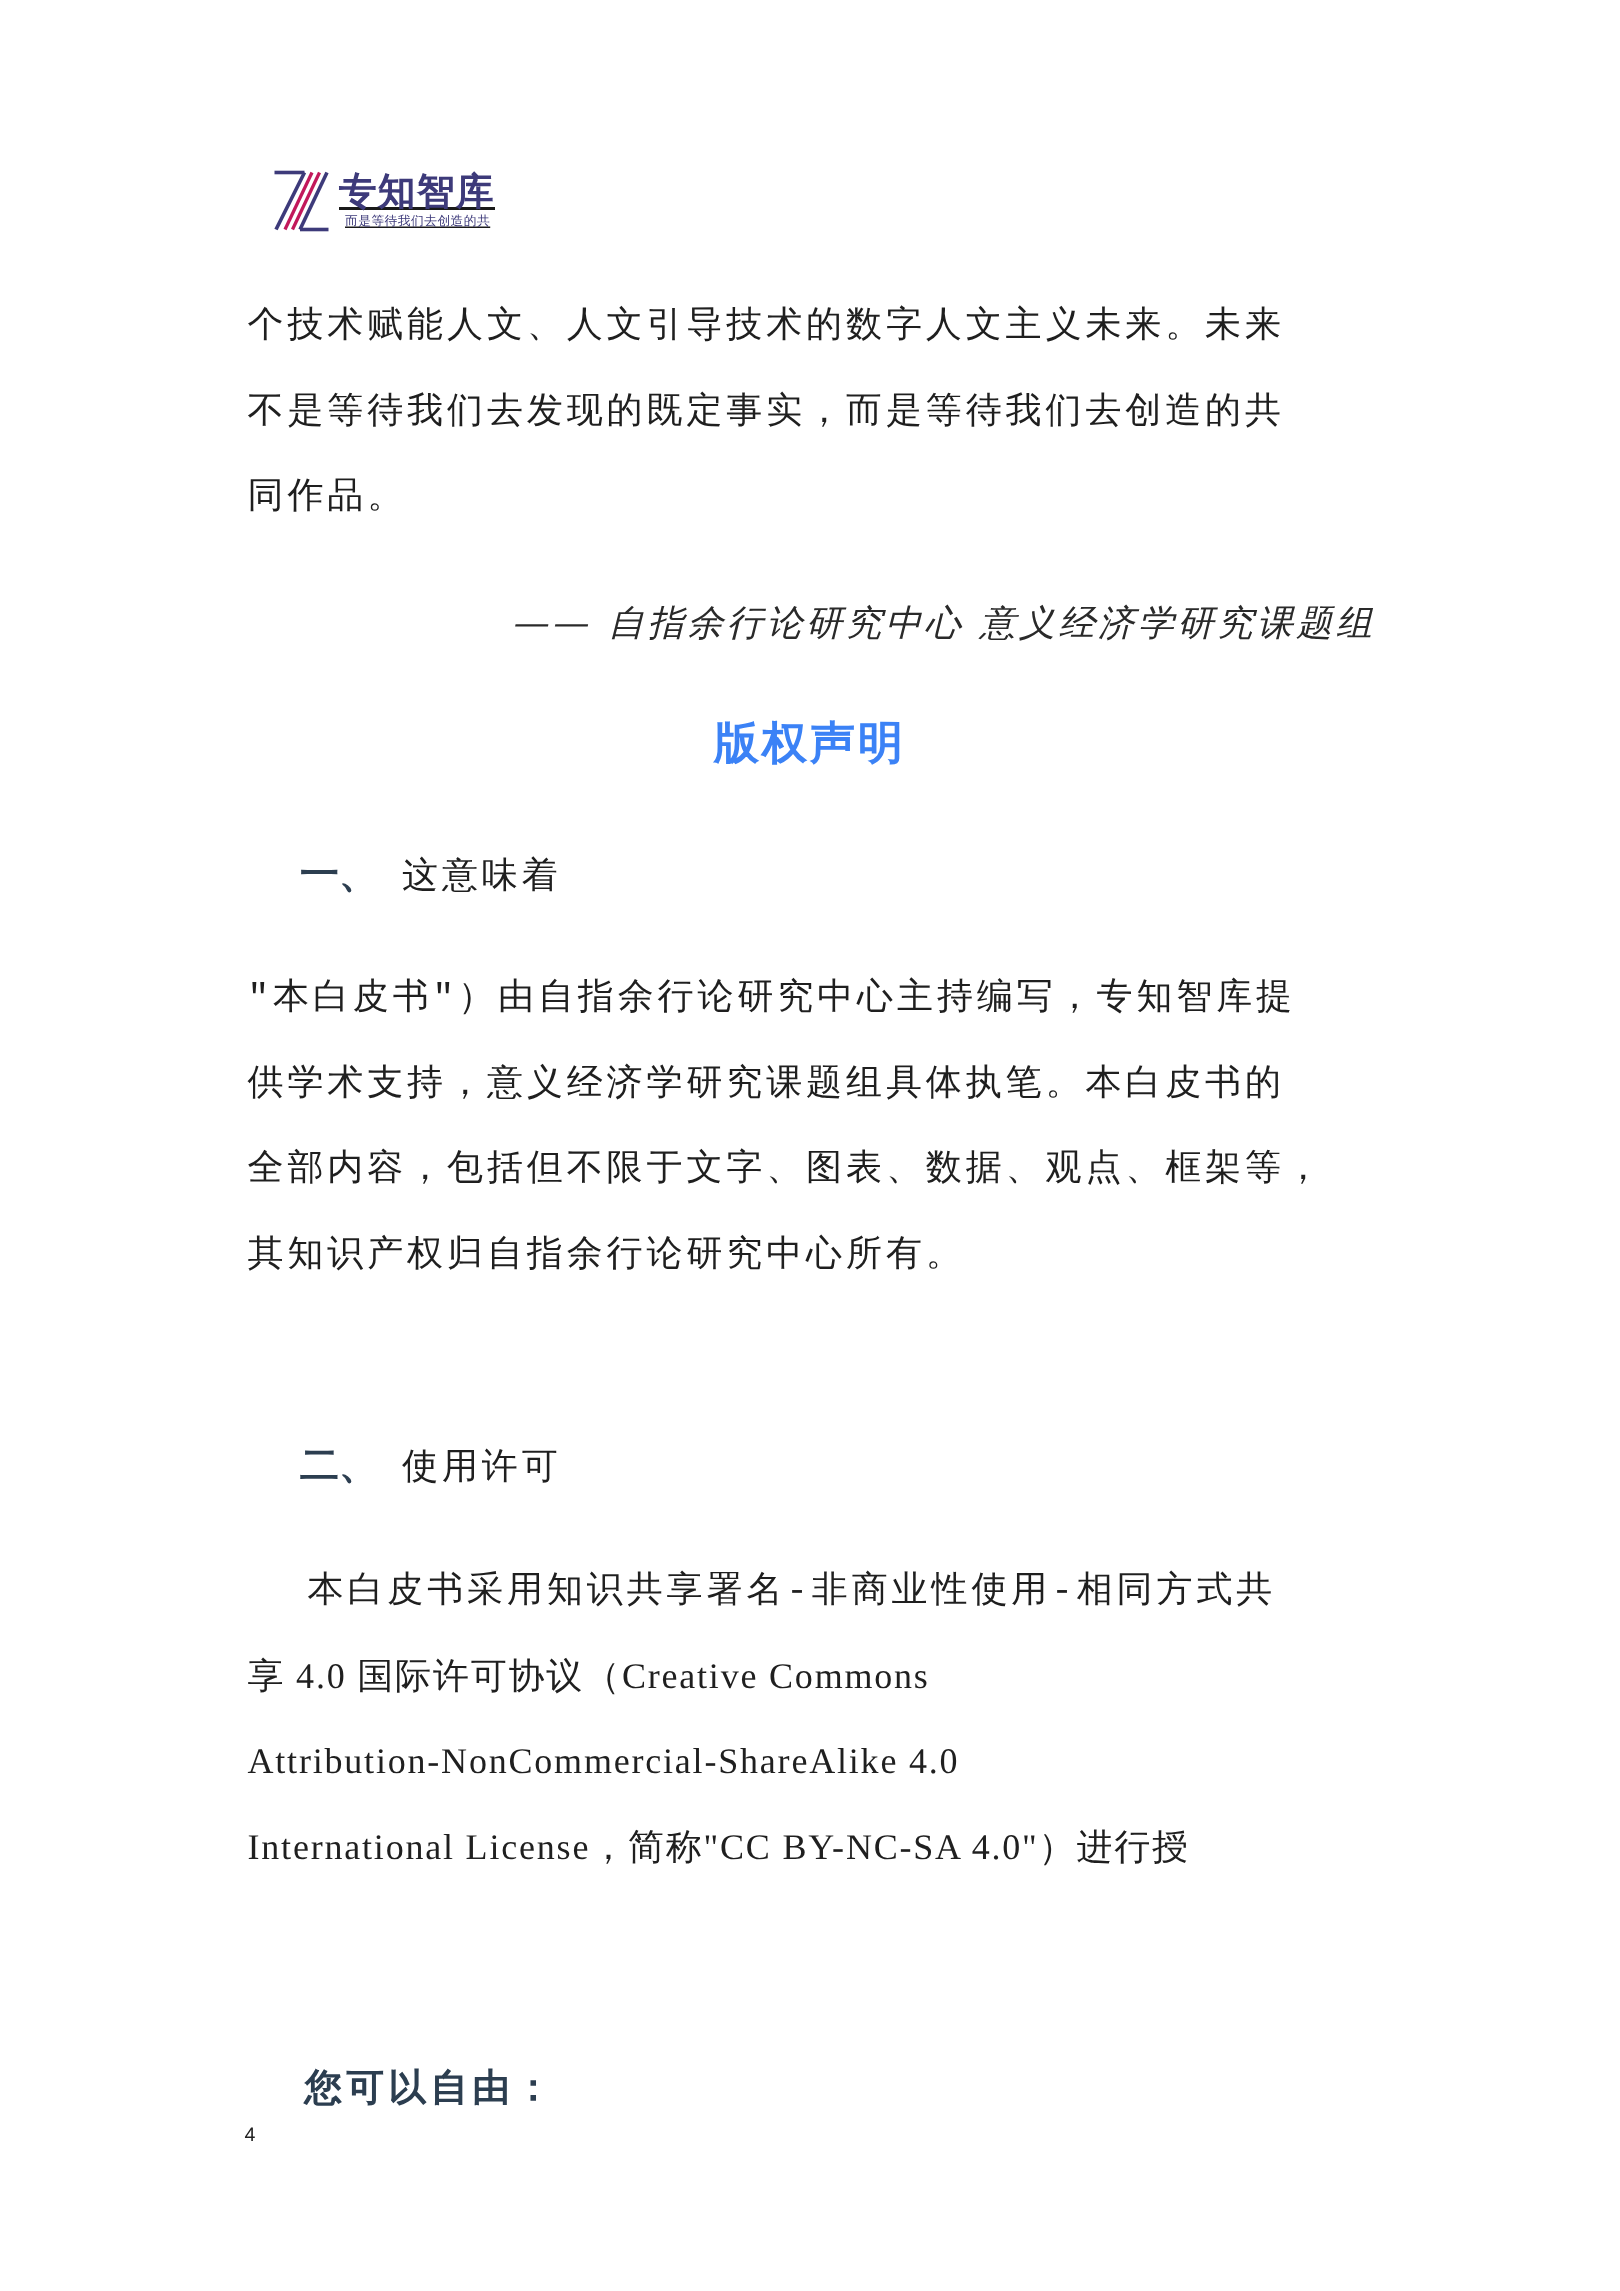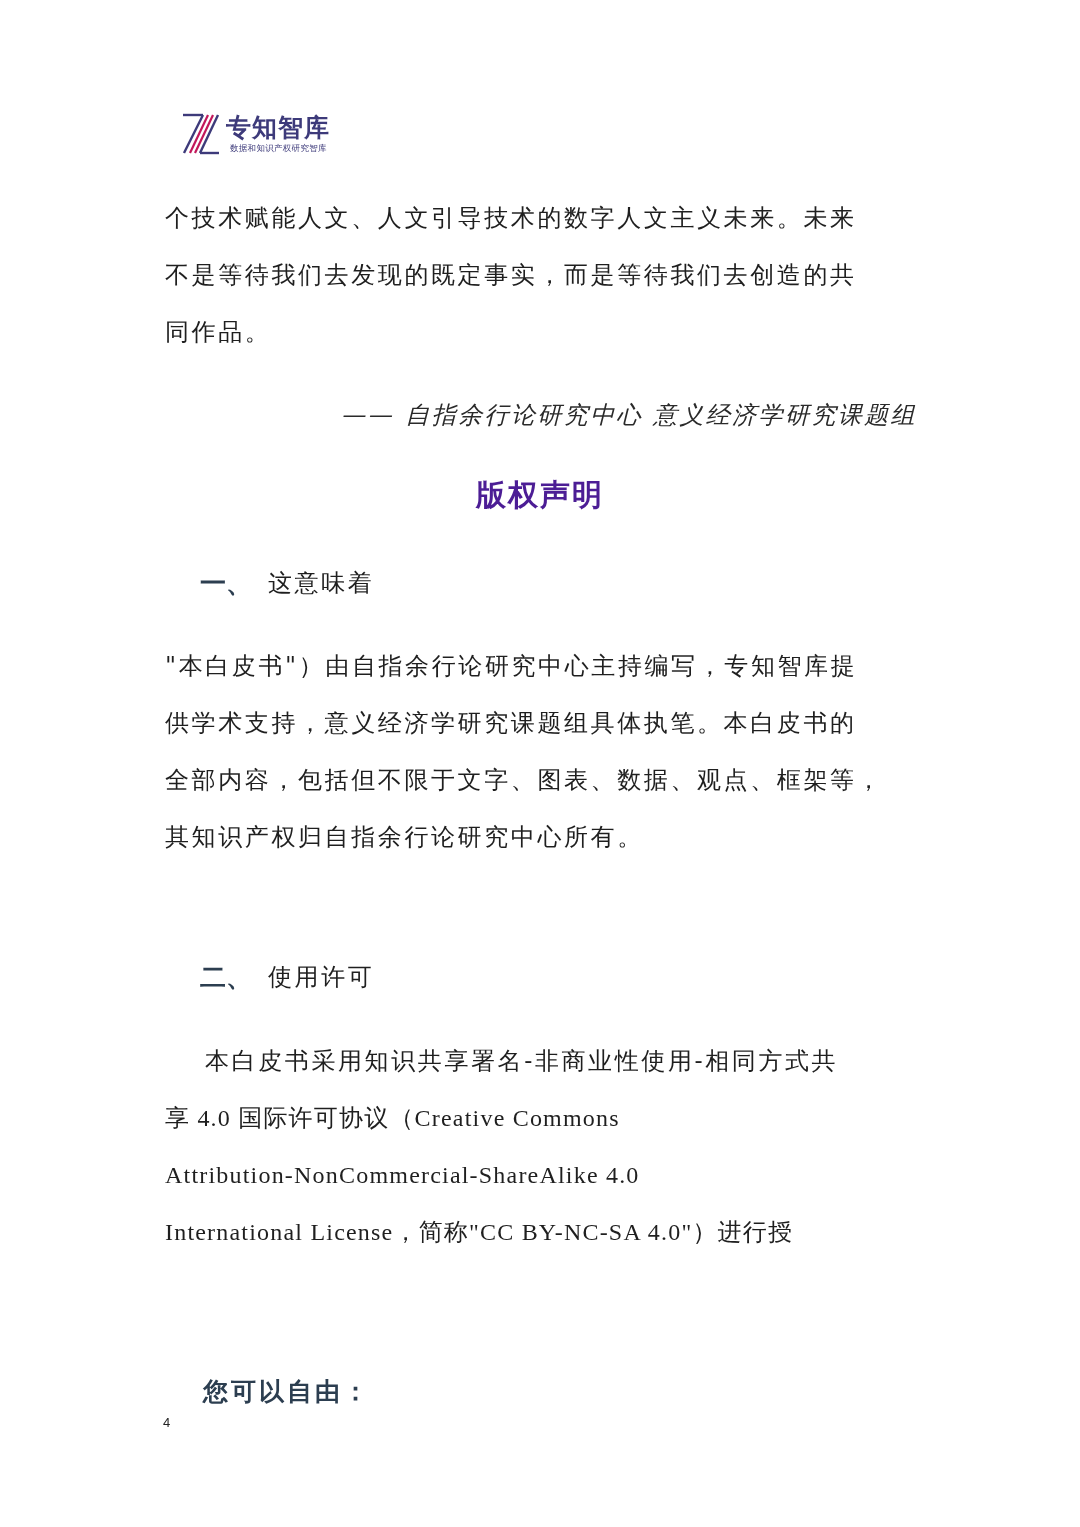--- a/index.html
+++ b/index.html
@@ -15,20 +15,21 @@
     font-family: "DejaVu Serif", "Liberation Serif", serif;
     color: #1a1a1a;
   }
   .logo {
     position: absolute;
     left: 180px;
     top: 110px;
     height: 48px;
     display: flex;
     align-items: center;
+    text-decoration: underline;
   }
   .logo-mark {
     width: 40px;
     height: 44px;
     display: block;
   }
   .logo-text {
     margin-left: 6px;
     display: flex;
     flex-direction: column;
@@ -52,21 +53,21 @@
 
   .body-text {
     position: absolute;
     left: 165px;
     width: 752px;
     font-size: 24px;
     line-height: 57px;
     letter-spacing: 2.6px;
     color: #1f1f1f;
   }
-  .para { margin: 0; }
+  .para { margin: 0; font-family: Liberation Mono, monospace; }
   .indent { text-indent: 40px; }
 
   .quote {
     position: absolute;
     left: 280px;
     width: 637px;
     top: 390px;
     text-align: right;
     font-style: italic;
     font-size: 24px;
@@ -77,21 +78,21 @@
 
   .main-title {
     position: absolute;
     top: 475px;
     left: 0;
     width: 1080px;
     text-align: center;
     font-family: "DejaVu Sans", "Liberation Sans", sans-serif;
     font-size: 30px;
     font-weight: bold;
-    color: #4c1d95;
+    color: #3b82f6;
     letter-spacing: 2px;
   }
 
   .section-heading {
     position: absolute;
     left: 200px;
     font-size: 24px;
     line-height: 40px;
     display: flex;
     align-items: center;
@@ -138,21 +139,21 @@
   <svg class="logo-mark" viewBox="0 0 40 44">
     <line x1="3" y1="3" x2="23" y2="3" stroke="#3d3a7a" stroke-width="2.4"></line>
     <line x1="23" y1="3" x2="4" y2="41" stroke="#3d3a7a" stroke-width="2.4"></line>
     <line x1="28" y1="3" x2="10" y2="41" stroke="#c2185b" stroke-width="2.2"></line>
     <line x1="33" y1="3" x2="15" y2="41" stroke="#c2185b" stroke-width="2.2"></line>
     <line x1="38" y1="3" x2="20" y2="41" stroke="#3d3a7a" stroke-width="2.4"></line>
     <line x1="20" y1="41" x2="39" y2="41" stroke="#3d3a7a" stroke-width="2.4"></line>
   </svg>
   <div class="logo-text">
     <span class="logo-title">专知智库</span>
-    <span class="logo-subtitle">数据和知识产权研究智库</span>
+    <span class="logo-subtitle">而是等待我们去创造的共</span>
   </div>
 </div>
 
 <div class="body-text" style="top: 190px;">
   <p class="para">个技术赋能人文、人文引导技术的数字人文主义未来。未来</p>
   <p class="para">不是等待我们去发现的既定事实，而是等待我们去创造的共</p>
   <p class="para">同作品。</p>
 </div>
 
 <div class="quote">—— 自指余行论研究中心 意义经济学研究课题组</div>

